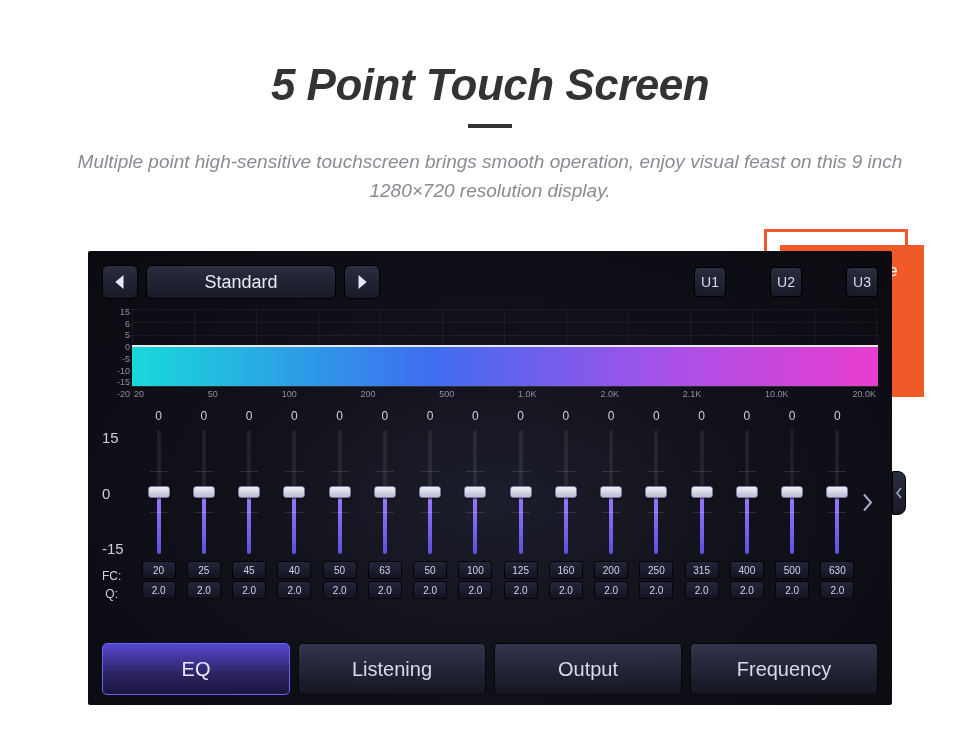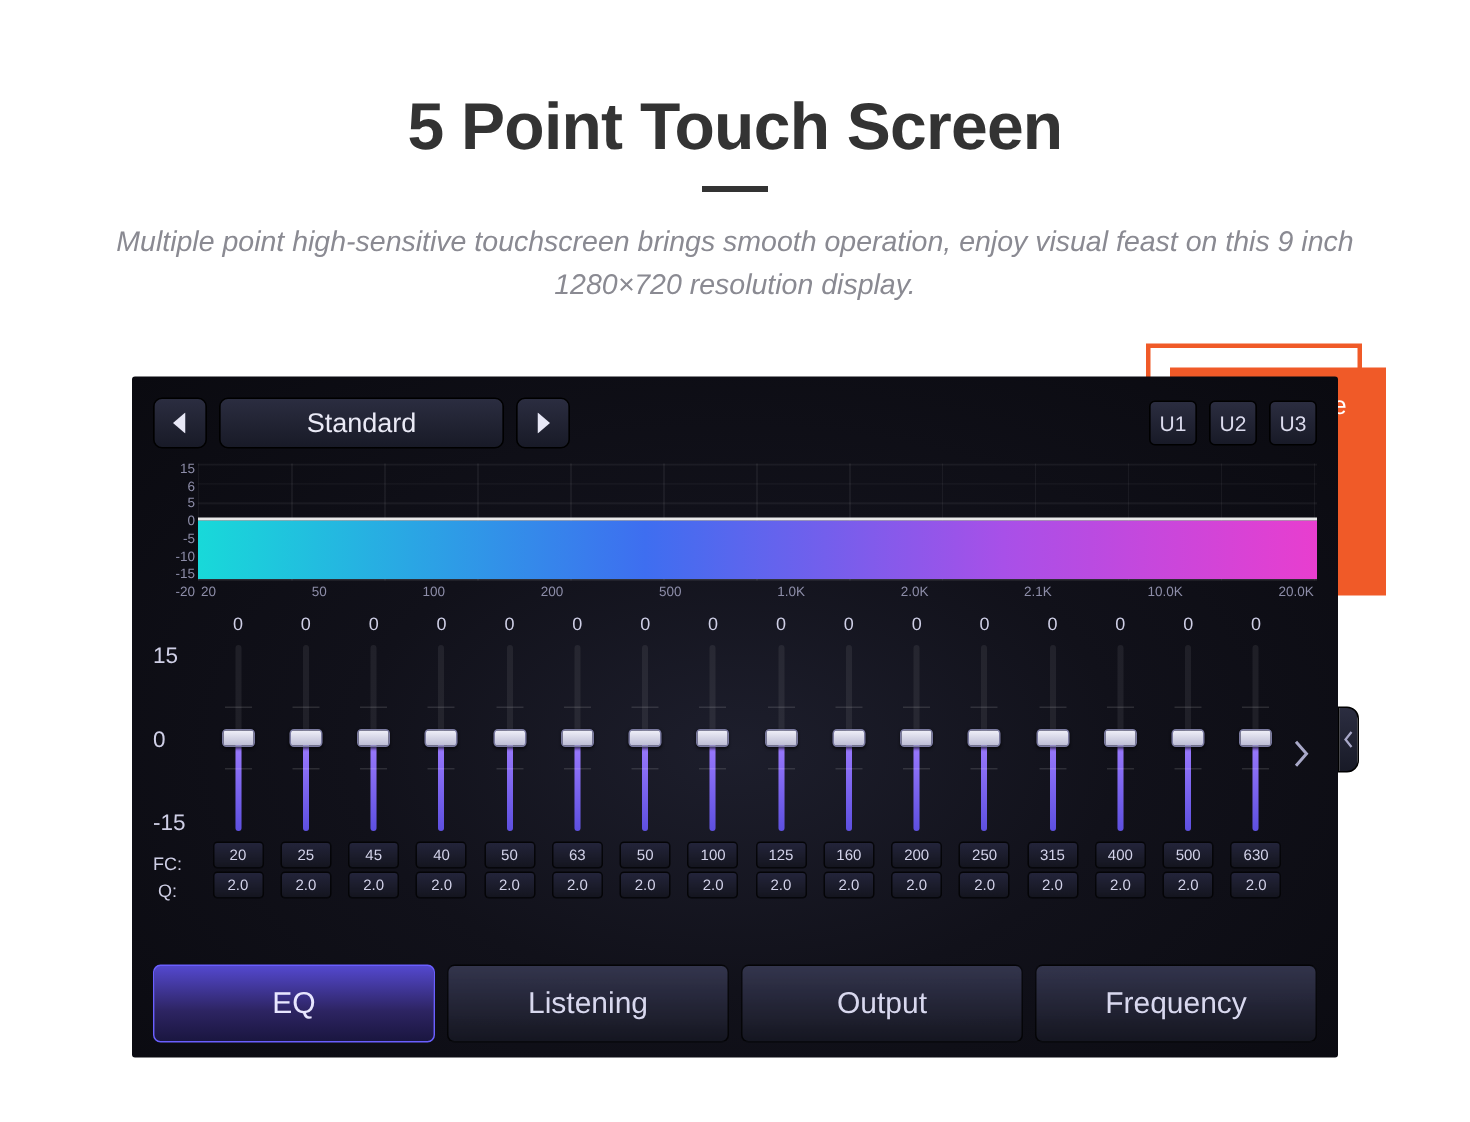--- a/index.html
+++ b/index.html
@@ -10,20 +10,21 @@
   font-family: -apple-system, BlinkMacSystemFont, "Segoe UI", Arial, sans-serif;
   overflow: hidden;
   position: relative;
 }
 .header { text-align: center; padding-top: 60px; }
 .header h1 {
   font-size: 44px;
   font-weight: 800;
   color: #333;
   letter-spacing: -0.5px;
+  font-style: italic;
 }
 .header .underline {
   width: 44px;
   height: 4px;
   background: #333;
   margin: 14px auto 20px;
 }
 .header p {
   font-size: 19px;
   color: #8a8a92;
@@ -96,21 +97,21 @@
   display: flex; align-items: center; justify-content: center;
   font-size: 18px; color: #eaeaf6;
 }
 .spacer { flex: 1; }
 .ubtn {
   width: 32px; height: 30px;
   background: linear-gradient(#2b2d40,#181a27);
   border: 1px solid #000;
   border-radius: 4px;
   display: flex; align-items: center; justify-content: center;
-  font-size: 14px; color: #dadaec;
+  font-size: 14px; color: #dadaec; margin-left: 36px;
 }
 
 
 .spectrum-wrap {
   position: relative;
   margin: 10px 0 0 30px;
   height: 92px;
 }
 .y-ticks {
   position: absolute;

